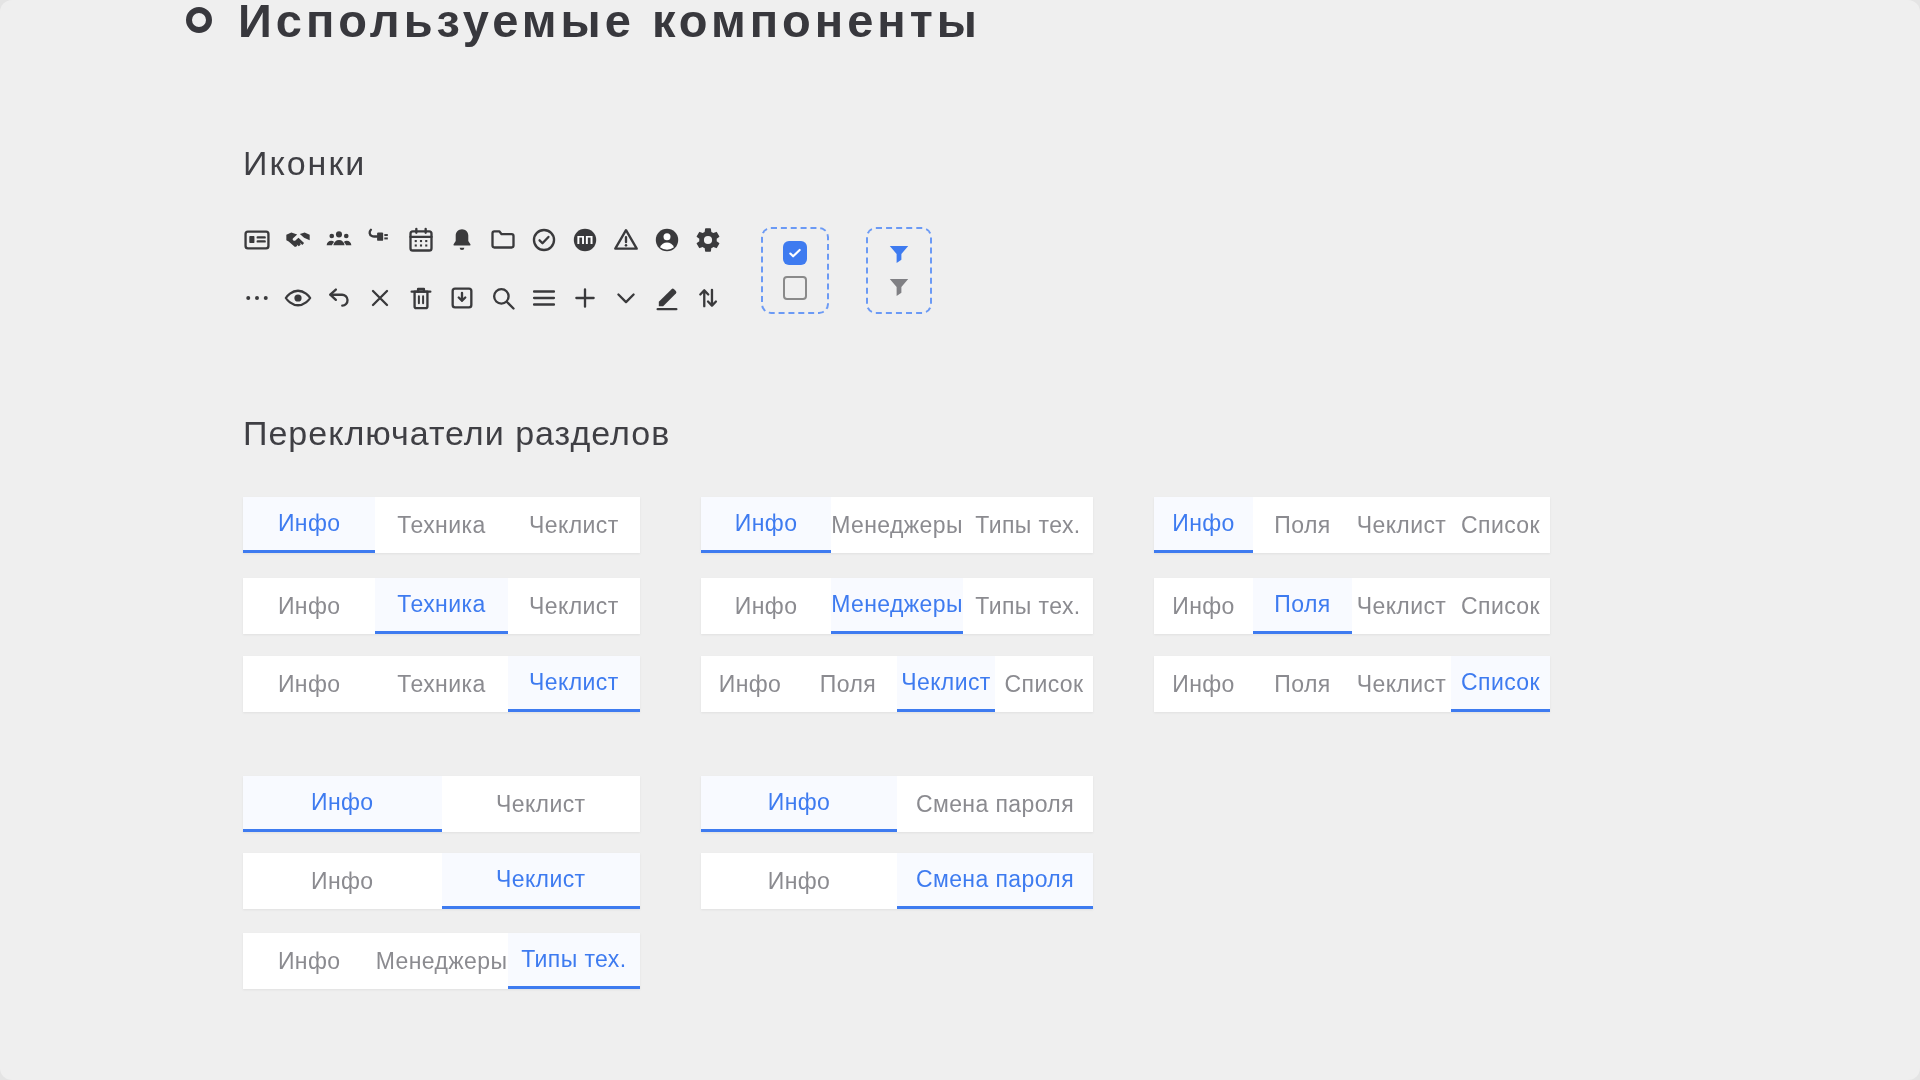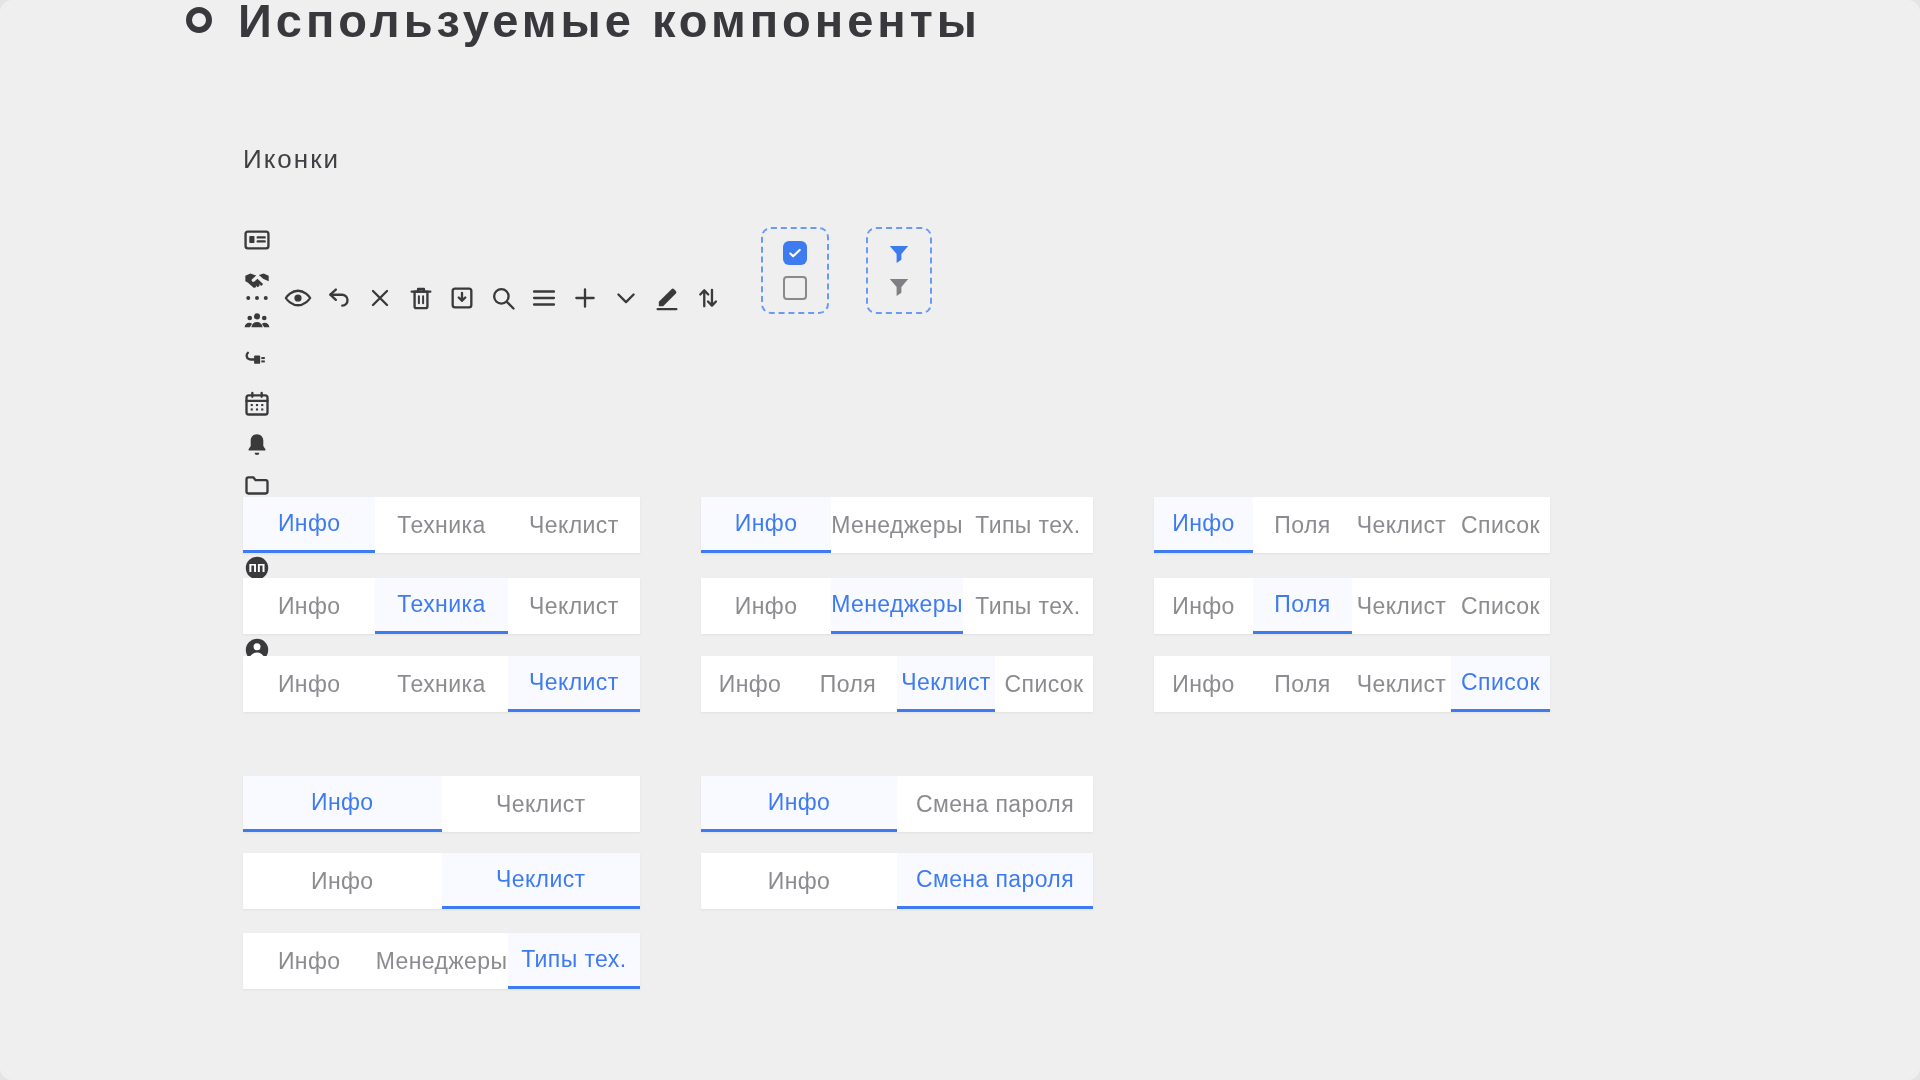--- a/index.html
+++ b/index.html
@@ -5,28 +5,28 @@
   html,body{margin:0;padding:0;background:#e4e4e4;}
   .canvas{position:relative;width:1920px;height:1080px;background:var(--bg,#efefef);
     font-family:"Liberation Sans",sans-serif;overflow:hidden;border-radius:12px;}
 
   
   .title-row{position:absolute;left:186px;top:-6px;height:52px;display:flex;align-items:center;}
   .bullet{width:14px;height:14px;border:6px solid var(--title,#38383d);border-radius:50%;flex:0 0 auto;}
   .page-title{margin:0 0 0 26px;font-size:47px;font-weight:bold;letter-spacing:4px;color:var(--title,#38383d);white-space:nowrap;}
 
   
-  .section-heading{position:absolute;left:243px;margin:0;font-size:26px;font-weight:500;
+  .section-heading{position:absolute;left:243px;margin:0;font-size:34px;font-weight:500;
     color:var(--heading,#3f3f44);letter-spacing:1.5px;white-space:nowrap;}
   #icons-heading{top:144px;letter-spacing:2px;}
   #switchers-heading{top:414px;letter-spacing:1px;}
 
   
   .icon-row{position:absolute;left:243px;display:flex;gap:13px;color:var(--icon,#3a3a3c);}
-  #icon-row-1{top:226px;flex-direction:column;}
+  #icon-row-1{top:226px;}
   #icon-row-2{top:284px;}
   .icon{width:28px;height:28px;display:flex;align-items:center;justify-content:center;}
 
   
   .demo-frame{position:absolute;top:227px;height:87px;box-sizing:border-box;
     border:2px dashed var(--dash,#6b9af5);border-radius:10px;
     display:flex;flex-direction:column;align-items:center;justify-content:space-between;padding:12px 0;}
   #checkbox-frame{left:761px;width:68px;}
   #filter-frame{left:866px;width:66px;}
   .cb-checked{width:24px;height:24px;background:var(--accent,#3e7bf0);border-radius:6px;
@@ -235,20 +235,21 @@
 
   <div class="demo-frame" id="filter-frame">
     <svg class="funnel funnel-active" viewBox="0 0 24 24">
       <path d="M3.5 4.5h17l-6.3 7.5v5.4l-4.4 2.9v-8.3z" fill="currentColor"></path>
     </svg>
     <svg class="funnel funnel-inactive" viewBox="0 0 24 24">
       <path d="M3.5 4.5h17l-6.3 7.5v5.4l-4.4 2.9v-8.3z" fill="currentColor"></path>
     </svg>
   </div>
 
+  <h2 class="section-heading" id="switchers-heading">Переключатели разделов</h2>
 
   <div id="groups">
       <div class="tab-bar" style="left: 243px; top: 497px; width: 397px;">
         <div class="tab active">Инфо</div>
         <div class="tab">Техника</div>
         <div class="tab">Чеклист</div>
       </div>
       <div class="tab-bar" style="left: 701px; top: 497px; width: 392px;">
         <div class="tab active">Инфо</div>
         <div class="tab">Менеджеры</div>

